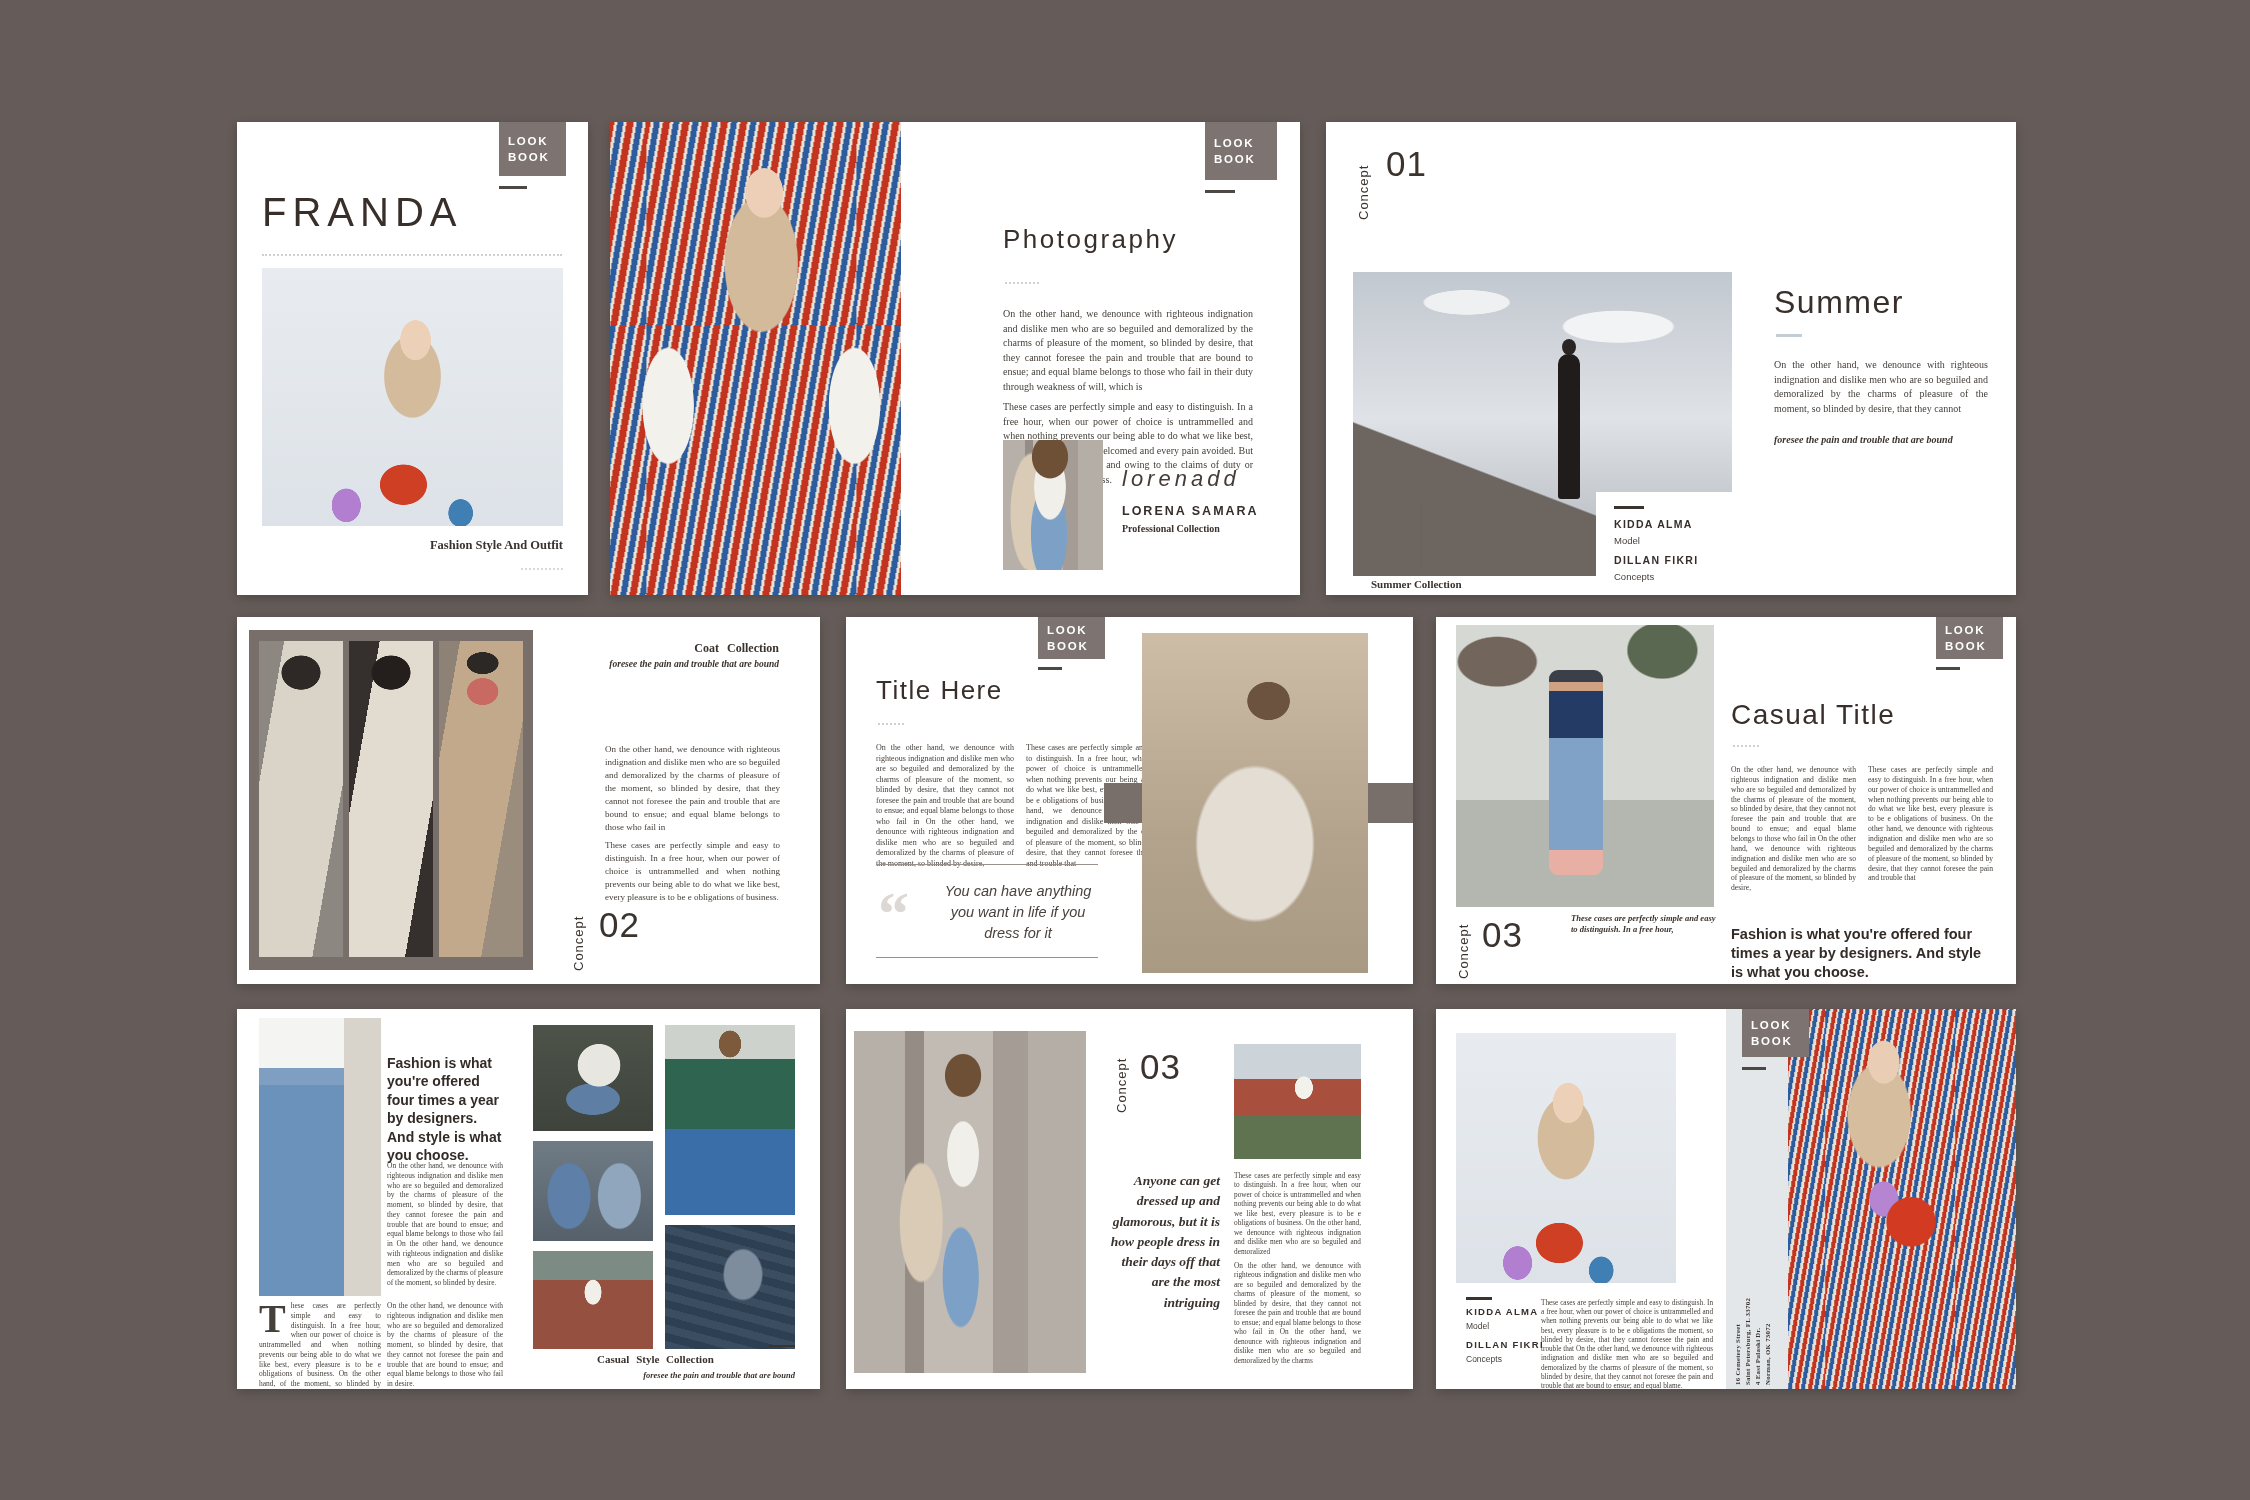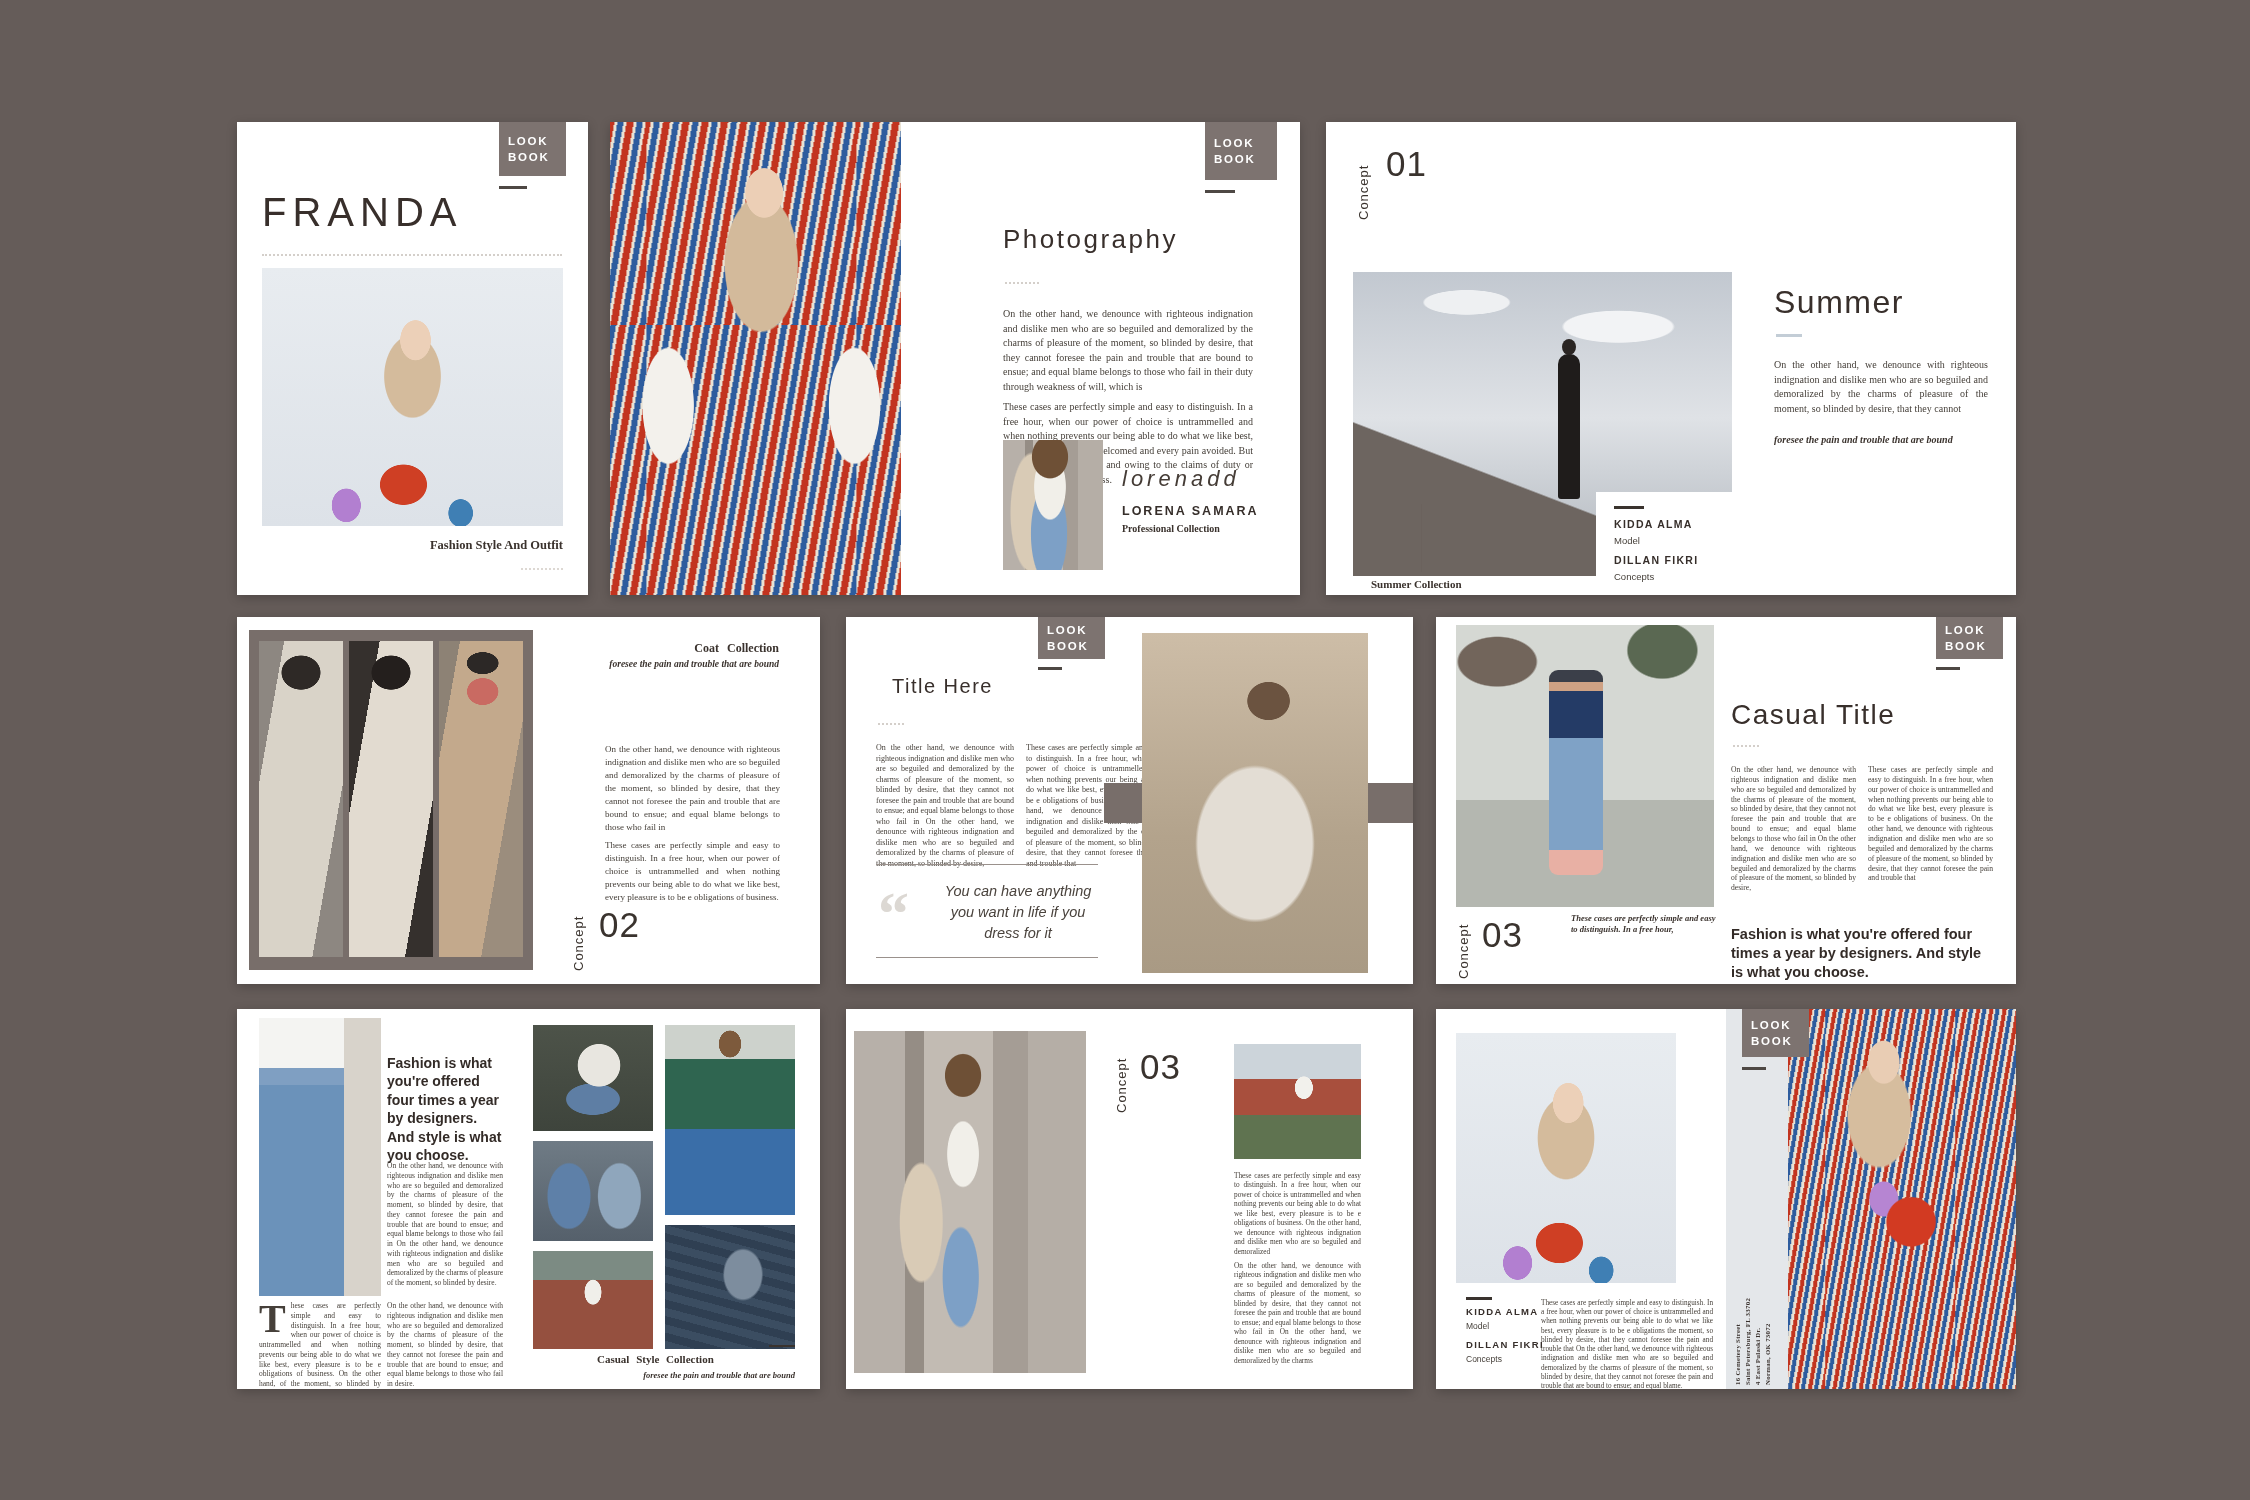--- a/index.html
+++ b/index.html
@@ -190,21 +190,21 @@
   <div class="abs vlabel" style="left:334px;top:284px;height:70px;">Concept</div>
   <div class="abs num" style="left:362px;top:288px;">02</div>
 </div>
 
 <div class="page" style="left:846px;top:617px;width:567px;height:367px;">
   <div class="abs badge" style="left:192px;top:0;width:58px;height:42px;">
     <span>LOOK</span>
     <span>BOOK</span>
   </div>
   <div class="abs badge-dash" style="left:192px;top:50px;width:24px;"></div>
-  <div class="abs title" style="left:30px;top:58px;font-size:20px;letter-spacing:1.5px;margin-left:16px;">Title Here</div>
+  <div class="abs title" style="left:30px;top:58px;font-size:26px;letter-spacing:1.5px;">Title Here</div>
   <div class="abs dotline" style="left:32px;top:106px;width:26px;"></div>
   <div class="abs para" style="left:30px;top:126px;width:138px;font-size:8px;line-height:1.32;">On the other hand, we denounce with righteous indignation and dislike men who are so beguiled and demoralized by the charms of pleasure of the moment, so blinded by desire, that they cannot not foresee the pain and trouble that are bound to ensue; and equal blame belongs to those who fail in On the other hand, we denounce with righteous indignation and dislike men who are so beguiled and demoralized by the charms of pleasure of the moment, so blinded by desire,</div>
   <div class="abs para" style="left:180px;top:126px;width:138px;font-size:8px;line-height:1.32;">These cases are perfectly simple and easy to distinguish. In a free hour, when our power of choice is untrammelled and when nothing prevents our being able to do what we like best, every pleasure is to be e obligations of business. On the other hand, we denounce with righteous indignation and dislike men who are so beguiled and demoralized by the charms of pleasure of the moment, so blinded by desire, that they cannot foresee the pain and trouble that</div>
   <div class="abs rule" style="left:30px;top:247px;width:222px;"></div>
   <div class="abs quote-mark" style="left:32px;top:278px;">“</div>
   <div class="abs serif" style="left:90px;top:264px;width:164px;font-size:14.5px;font-style:italic;text-align:center;line-height:1.45;color:#4a433d;">You can have anything you want in life if you dress for it</div>
   <div class="abs rule" style="left:30px;top:340px;width:222px;"></div>
   <div class="abs" style="left:258px;top:166px;width:309px;height:40px;background:var(--band,#786e6a);"></div>
   <div class="ph ph-s5" style="left:296px;top:16px;width:226px;height:340px;"></div>
 </div>
@@ -241,20 +241,21 @@
   <div class="ph col-e" style="left:428px;top:216px;width:130px;height:124px;"></div>
   <div class="abs" style="left:532px;top:336px;width:26px;height:2px;background:#3a332e;"></div>
   <div class="abs serif-bold" style="left:360px;top:344px;width:198px;text-align:left;font-size:11px;word-spacing:4px;">Casual Style Collection</div>
   <div class="abs em-line" style="left:360px;top:361px;width:198px;text-align:right;font-size:8.5px;">foresee the pain and trouble that are bound</div>
 </div>
 
 <div class="page" style="left:846px;top:1009px;width:567px;height:380px;">
   <div class="ph ph-s8" style="left:8px;top:22px;width:232px;height:342px;"></div>
   <div class="abs vlabel" style="left:268px;top:34px;height:70px;">Concept</div>
   <div class="abs num" style="left:294px;top:38px;">03</div>
+  <div class="abs em-line" style="left:258px;top:162px;width:116px;text-align:right;font-size:13.5px;line-height:1.5;">Anyone can get dressed up and glamorous, but it is how people dress in their days off that are the most intriguing</div>
   <div class="ph ph-s8b" style="left:388px;top:35px;width:127px;height:115px;"></div>
   <div class="abs para" style="left:388px;top:162px;width:127px;font-size:7.3px;line-height:1.3;">These cases are perfectly simple and easy to distinguish. In a free hour, when our power of choice is untrammelled and when nothing prevents our being able to do what we like best, every pleasure is to be e obligations of business. On the other hand, we denounce with righteous indignation and dislike men who are so beguiled and demoralized</div>
   <div class="abs para" style="left:388px;top:252px;width:127px;font-size:7.3px;line-height:1.3;">On the other hand, we denounce with righteous indignation and dislike men who are so beguiled and demoralized by the charms of pleasure of the moment, so blinded by desire, that they cannot not foresee the pain and trouble that are bound to ensue; and equal blame belongs to those who fail in On the other hand, we denounce with righteous indignation and dislike men who are so beguiled and demoralized by the charms</div>
 </div>
 
 <div class="page" style="left:1436px;top:1009px;width:580px;height:380px;">
   <div class="abs" style="left:290px;top:0;width:290px;height:380px;background:#e4e7ea;"></div>
   <div class="ph ph-s9b" style="left:352px;top:0;width:228px;height:380px;"></div>
   <div class="ph ph-cover" style="left:20px;top:24px;width:220px;height:250px;"></div>
   <div class="abs credit-rule" style="left:30px;top:288px;width:26px;"></div>

